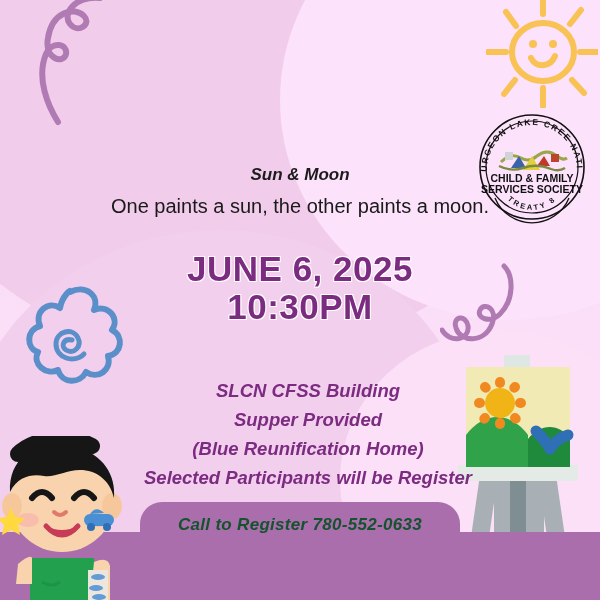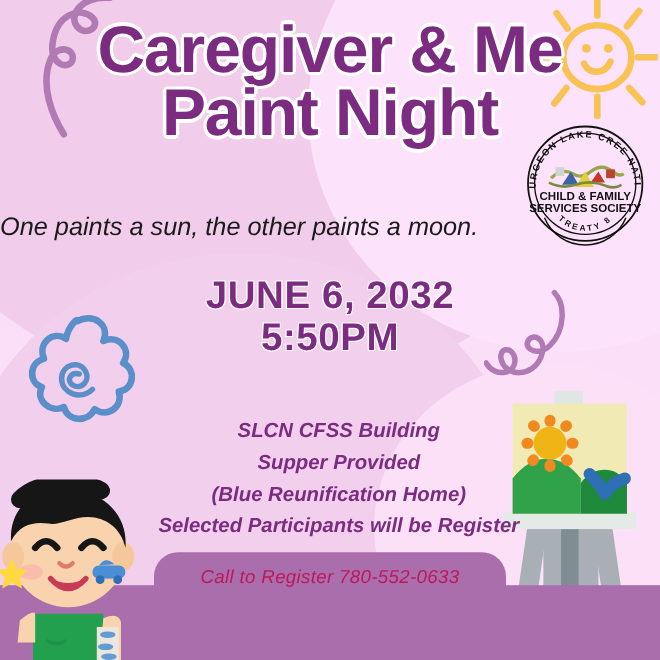--- a/index.html
+++ b/index.html
@@ -17,39 +17,39 @@
   .blob-a{position:absolute;left:-120px;top:-260px;width:700px;height:620px;border-radius:50%;background:#f1cdeb;}
   .blob-b{position:absolute;left:-40px;top:230px;width:520px;height:480px;border-radius:50%;background:#f2cfec;}
   .blob-c{position:absolute;right:-140px;top:-120px;width:460px;height:440px;border-radius:50%;background:#fce2fa;}
   .blob-d{position:absolute;right:-60px;top:330px;width:320px;height:300px;border-radius:50%;background:#fbe0f8;}
   
   .band{position:absolute;left:0;right:0;bottom:0;height:68px;background:#a96eab;}
   .band-tab{position:absolute;left:140px;bottom:52px;width:320px;height:46px;background:#a96eab;border-radius:22px 22px 0 0;}
   .band-phone{
     position:absolute;left:140px;bottom:52px;width:320px;height:46px;
     display:flex;align-items:center;justify-content:center;
-    color:#be185d;font-size:17px;font-weight:normal;font-style:italic;letter-spacing:.3px;
+    color:#14532d;font-size:17px;font-weight:bold;font-style:italic;letter-spacing:.3px;
   }
   
   .title-wrap{position:absolute;left:0;right:0;top:14px;text-align:center;}
   .title-line{
     font-size:60px;line-height:62px;font-weight:bold;color:#7b2b80;
     letter-spacing:-1px;
     text-shadow:
       -2px -2px 0 #fff, 2px -2px 0 #fff, -2px 2px 0 #fff, 2px 2px 0 #fff,
       -3px 0 0 #fff, 3px 0 0 #fff, 0 -3px 0 #fff, 0 3px 0 #fff;
   }
   .title-line.l2{margin-top:-4px;}
   .subtitle{
     position:absolute;left:0;right:0;top:165px;text-align:center;
     font-size:17px;font-weight:bold;font-style:italic;color:#1b1b1b;
   }
   .desc{
-    position:absolute;left:0;right:0;top:194px;text-align:left;
-    font-size:23px;line-height:25px;font-style:italic;color:#1a1a1a;
+    position:absolute;left:0;right:0;top:194px;text-align:center;
+    font-size:20px;line-height:25px;color:#1a1a1a;
   }
   .when{
     position:absolute;left:0;right:0;top:250px;text-align:center;
     color:#7b2b80;font-weight:bold;font-size:35px;line-height:38px;letter-spacing:.5px;
     text-shadow:-1px -1px 0 #fff,1px -1px 0 #fff,-1px 1px 0 #fff,1px 1px 0 #fff;
   }
   .where{
     position:absolute;left:0;right:0;top:376px;text-align:center;
     color:#7b2b80;font-weight:bold;font-style:italic;font-size:18.5px;line-height:29px;padding-left:16px;
   }
@@ -96,24 +96,20 @@
         <path d="M94 56 L112 56"></path>
         <path d="M86 84 L98 97"></path>
         <path d="M57 92 L57 110"></path>
         <path d="M29 84 L18 98"></path>
         <path d="M20 56 L2 56"></path>
         <path d="M30 30 L20 16"></path>
       </g>
     </svg>
   </div>
 
-  <div class="title-wrap">
-    <div class="title-line l1">Caregiver &amp; Me</div>
-    <div class="title-line l2">Paint Night</div>
-  </div>
 
   <div class="logo">
     <svg width="118" height="118" viewBox="0 0 118 118">
       <defs>
         <path id="arcTop" d="M14,62 A45,45 0 0 1 104,62"></path>
         <path id="arcBot" d="M26,76 A34,34 0 0 0 92,76"></path>
       </defs>
       <circle cx="59" cy="59" r="52" fill="none" stroke="#111" stroke-width="1.6"></circle>
       <circle cx="59" cy="59" r="46" fill="none" stroke="#111" stroke-width="1.2"></circle>
       <path d="M14 62 A45 45 0 0 1 104 62" fill="none" stroke="#111" stroke-width="0"></path>
@@ -132,20 +128,21 @@
       </g>
       <text x="59" y="74" text-anchor="middle" font-family="'Liberation Sans',sans-serif" font-size="10.5" font-weight="bold" fill="#111">CHILD &amp; FAMILY</text>
       <text x="59" y="85" text-anchor="middle" font-family="'Liberation Sans',sans-serif" font-size="10.5" font-weight="bold" fill="#111">SERVICES SOCIETY</text>
       <path d="M22 90 A40 40 0 0 0 96 90" fill="none" stroke="#111" stroke-width="1.3"></path>
       <text font-family="'Liberation Sans',sans-serif" font-size="7.5" font-weight="bold" fill="#111" letter-spacing="2.4">
         <textPath href="#arcBot" startOffset="50%" text-anchor="middle">TREATY 8</textPath>
       </text>
     </svg>
   </div>
 
+  <div class="subtitle">Sun &amp; Moon</div>
   <div class="desc">
     <div>One paints a sun, the other paints a moon.</div>
   </div>
 
   <div class="doodle squiggle-right">
     <svg width="120" height="100" viewBox="0 0 120 100" fill="none">
       <path d="M2 72 C10 86 30 82 28 68 C26 56 12 58 16 70 C20 84 44 86 52 66
                C58 50 44 44 40 52 C36 60 50 66 60 56 C74 42 74 18 64 8" stroke="#b07ab3" stroke-width="5" stroke-linecap="round"></path>
     </svg>
   </div>
@@ -154,22 +151,22 @@
     <svg width="118" height="110" viewBox="0 0 118 110" fill="none">
       <path d="M58 10 c16 -8 30 4 24 18 c14 -6 26 8 18 20 c12 6 10 24 -4 26
                c4 14 -10 24 -22 16 c-6 12 -24 12 -28 -2 c-12 6 -26 -6 -20 -18
                c-12 -4 -12 -22 2 -26 c-6 -14 8 -26 20 -18 c2 -12 12 -20 10 -16z" stroke="#5b8fc9" stroke-width="6" fill="none" stroke-linejoin="round"></path>
       <path d="M60 58 c-8 -2 -12 6 -6 10 c8 5 16 -4 12 -12 c-5 -11 -22 -7 -22 6
                c0 14 18 20 28 10" stroke="#5b8fc9" stroke-width="5" fill="none" stroke-linecap="round"></path>
     </svg>
   </div>
 
   <div class="when">
-    <div>JUNE 6, 2032</div>
-    <div>5:50PM</div>
+    <div>JUNE 6, 2025</div>
+    <div>10:30PM</div>
   </div>
 
   <div class="easel">
     <svg width="172" height="245" viewBox="0 0 172 245">
       <rect x="72" y="0" width="26" height="18" fill="#dfe7e4"></rect>
       <rect x="62" y="118" width="50" height="70" fill="#a8b0b5"></rect>
       <path d="M48 120 L30 244 L48 244 L66 120 Z" fill="#a8b0b5"></path>
       <path d="M124 120 L142 244 L124 244 L106 120 Z" fill="#a8b0b5"></path>
       <rect x="40" y="196" width="92" height="12" fill="#a8b0b5"></rect>
       <rect x="78" y="118" width="16" height="90" fill="#7f8e93"></rect>

